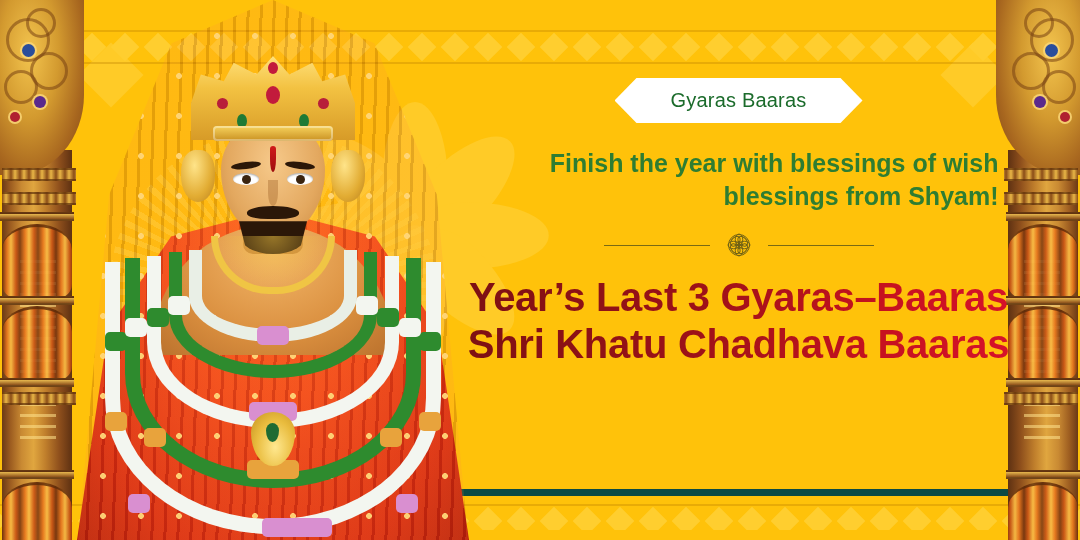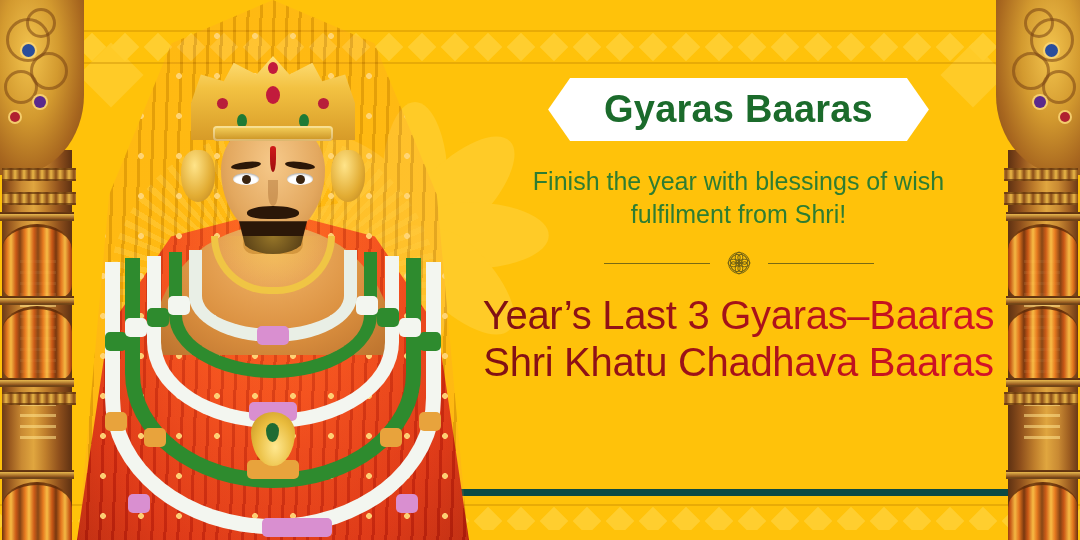--- a/index.html
+++ b/index.html
@@ -452,58 +452,59 @@
   .badge-wrap {
     display: flex;
     justify-content: center;
   }
   .badge {
     position: relative;
     display: inline-block;
     padding: 12px 56px 13px;
     background: #FFFFFF;
     color: #1B6B2B;
-    font-size: 38px;
-    font-weight: bold;
+    font-size: 20px;
+    font-weight: normal;
     letter-spacing: .2px;
     line-height: 1;
     clip-path: polygon(
       0% 50%, 22px 0%, calc(100% - 22px) 0%, 100% 50%,
       calc(100% - 22px) 100%, 22px 100%);
     text-align: right;
   }
 
   .subtitle {
     margin: 24px auto 0;
     max-width: 520px;
     color: #2E7D32;
     font-size: 25px;
-    font-weight: normal;
+    font-weight: bold;
     line-height: 1.3;
+    text-align: right;
   }
 
   .divider {
     display: flex;
     align-items: center;
     justify-content: center;
     gap: 14px;
     margin: 18px auto 0;
     width: 270px;
   }
   .divider .line {
     flex: 1;
     height: 1px;
     background: #7A6A14;
   }
   .rosette { display: block; }
 
   .headline {
     margin-top: 14px;
     font-size: 40px;
-    font-weight: normal;
+    font-weight: bold;
     line-height: 1.18;
     letter-spacing: -.3px;
     background: linear-gradient(95deg, #7B1113 0%, #9C1118 42%, #C5121F 74%, #D8122B 100%);
     -webkit-background-clip: text;
     background-clip: text;
     color: transparent;
     -webkit-text-fill-color: transparent;
   }
 
   .location {
@@ -762,21 +763,21 @@
   </div>
 
   <div class="content">
 
     <div class="badge-wrap">
       <div class="badge">Gyaras Baaras</div>
     </div>
 
     <div class="subtitle">
       <div>Finish the year with blessings of wish</div>
-      <div>fulfilment from Shri!</div>
+      <div>blessings from Shyam!</div>
     </div>
 
     <div class="divider">
       <span class="line"></span>
       <svg class="rosette" width="30" height="30" viewBox="0 0 40 40" aria-hidden="true">
         <g fill="none" stroke="#6E6015" stroke-width="1.3">
           <circle cx="20" cy="20" r="14"></circle>
           <circle cx="20" cy="20" r="4.4"></circle>
           <ellipse cx="20" cy="13" rx="5" ry="7.6"></ellipse>
           <ellipse cx="20" cy="27" rx="5" ry="7.6"></ellipse>

